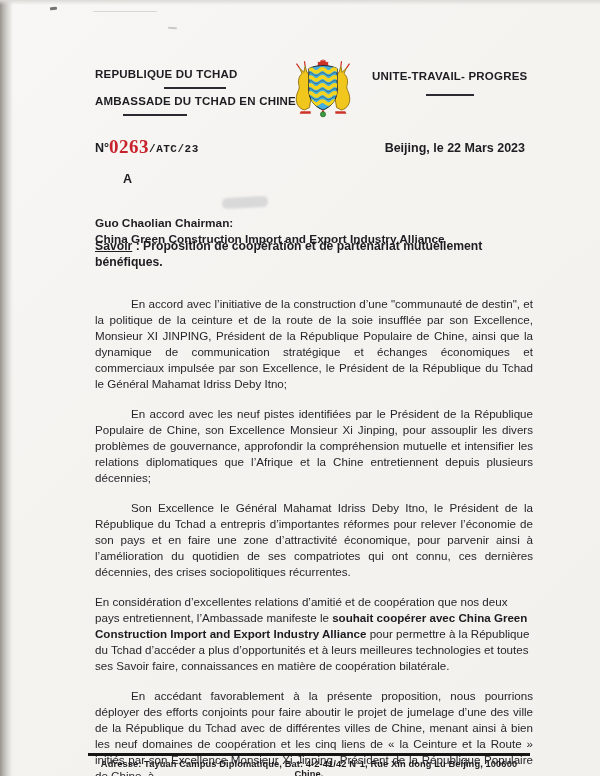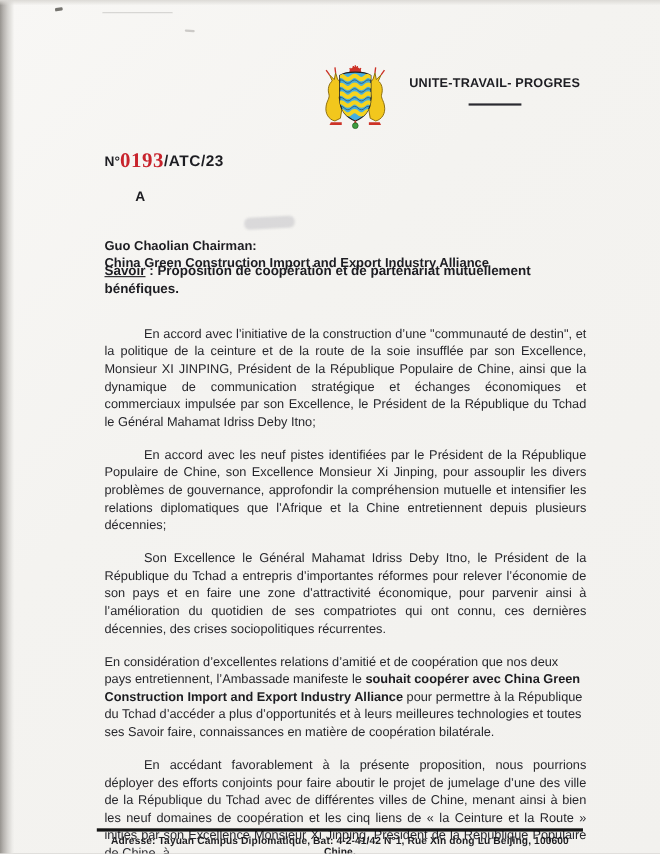--- a/index.html
+++ b/index.html
@@ -41,21 +41,21 @@
   .hdr-right{position:absolute;left:372px;top:70px;color:#1d1d22;text-align:right;}
   .hdr-right .ln{font-weight:bold;font-size:11.5px;letter-spacing:.2px;}
   .hdr-right .rule{width:48px;height:2px;background:#2a2a30;margin:12px auto 0 auto;}
   .emblem{position:absolute;left:286px;top:58px;width:74px;height:62px;}
 
   
   .ref-row{position:absolute;left:95px;top:136px;width:438px;}
   .ref{white-space:nowrap;color:#1d1d22;}
   .ref .pre{font-weight:bold;font-size:12.5px;vertical-align:baseline;}
   .ref .num{font-family:"Liberation Serif","DejaVu Serif",serif;font-weight:bold;font-size:19px;color:#c8232c;letter-spacing:.5px;vertical-align:-1px;}
-  .ref .suf{font-weight:bold;font-size:14px;letter-spacing:.5px;}
+  .ref .suf{font-weight:bold;font-size:11px;letter-spacing:.5px;font-family:Liberation Mono, monospace;}
   .dateline{position:absolute;right:8px;top:5px;font-weight:bold;font-size:12.5px;color:#1d1d22;}
 
   
   .addressee{position:absolute;left:95px;top:172px;color:#1d1d22;}
   .addr-a{font-weight:bold;font-size:12.5px;margin-left:28px;}
   .addr-name{font-weight:bold;font-size:11.8px;margin-top:30px;}
   .addr-org{font-weight:bold;font-size:11.8px;margin-top:2px;}
 
   
   .subject{position:absolute;left:95px;top:238px;width:440px;font-weight:bold;font-size:12.2px;line-height:16px;color:#1d1d22;}
@@ -78,20 +78,26 @@
 <body>
 
 <div class="scan-page">
   <div class="edge-left"></div>
   <div class="edge-top"></div>
   <div class="speck s1"></div>
   <div class="speck s2"></div>
   <div class="speck s3"></div>
   <div class="smudge"></div>
 
+  <div class="hdr-left">
+    <div class="ln ln1">REPUBLIQUE DU TCHAD</div>
+    <div class="rule r1"></div>
+    <div class="ln">AMBASSADE DU TCHAD EN CHINE</div>
+    <div class="rule r2"></div>
+  </div>
 
   <div class="emblem">
     <svg viewBox="0 0 120 100" width="74" height="62">
 
       <path d="M30 84 C21 82 15 73 17 62 C18 54 23 50 21 44 C19 37 21 29 26 25 L22 16 L29 23 L31 13 L34 23 C39 26 41 32 39 39 L36 50 L41 62 L38 80 Z" fill="#f2c71d" stroke="#8a6a08" stroke-width="1.4"></path>
       <path d="M22 16 L17 9 M31 13 L30 5" stroke="#cd3227" stroke-width="2" fill="none"></path>
       <path d="M24 86 L40 86 L40 90 L22 90 Z" fill="#cd3227"></path>
 
       <path d="M90 84 C99 82 105 73 103 62 C102 54 97 50 99 44 C101 37 99 29 94 25 L98 16 L91 23 L89 13 L86 23 C81 26 79 32 81 39 L84 50 L79 62 L82 80 Z" fill="#f2c71d" stroke="#8a6a08" stroke-width="1.4"></path>
       <path d="M98 16 L103 9 M89 13 L90 5" stroke="#cd3227" stroke-width="2" fill="none"></path>
@@ -124,21 +130,22 @@
       <circle cx="60" cy="91" r="4.2" fill="#3f9b3f" stroke="#1e5c1e" stroke-width="1"></circle>
     </svg>
   </div>
 
   <div class="hdr-right">
     <div class="ln">UNITE-TRAVAIL- PROGRES</div>
     <div class="rule"></div>
   </div>
 
   <div class="ref-row">
-    <span class="ref"><span class="pre">N°</span><span class="num">0193</span><span class="suf">/ATC/23</span></span>
+    <span class="ref"><span class="pre">N°</span><span class="num">0263</span><span class="suf">/ATC/23</span></span>
+    <span class="dateline">Beijing, le 22 Mars 2023</span>
   </div>
 
   <div class="addressee">
     <div class="addr-a">A</div>
     <div class="addr-name">Guo Chaolian Chairman:</div>
     <div class="addr-org">China Green Construction Import and Export Industry Alliance</div>
   </div>
 
   <div class="subject"><span class="obj">Savoir</span><span> : </span><span>Proposition de coopération et de partenariat mutuellement bénéfiques.</span></div>
 

